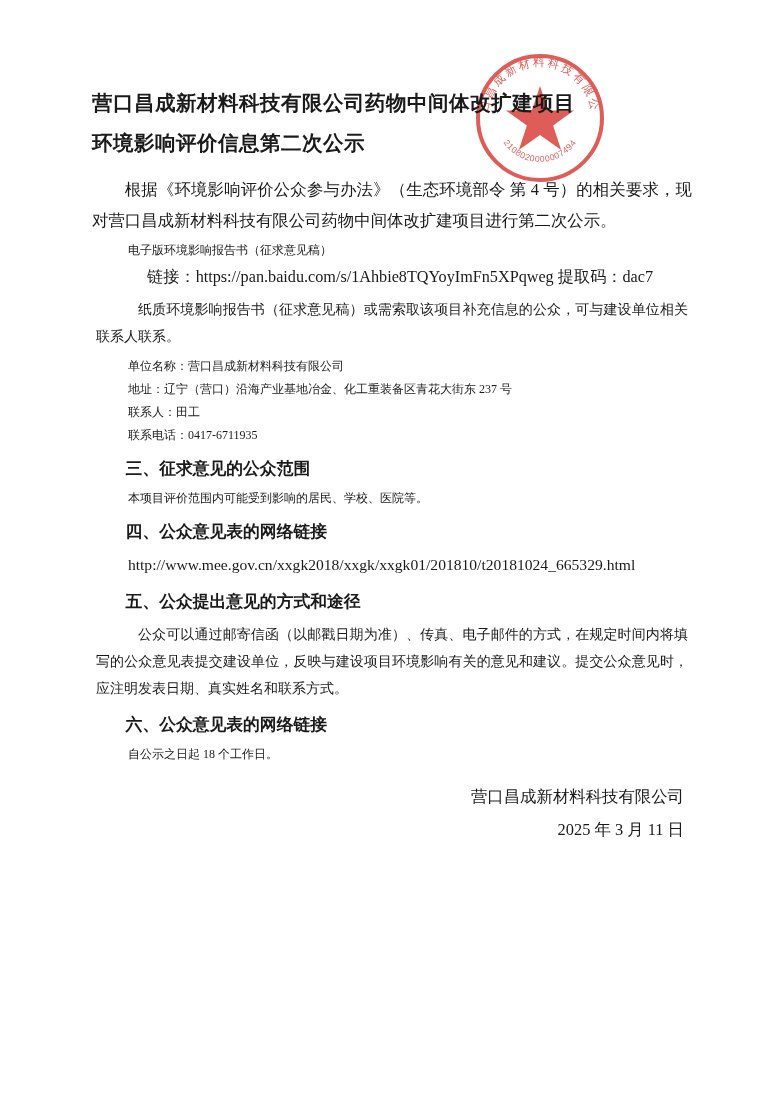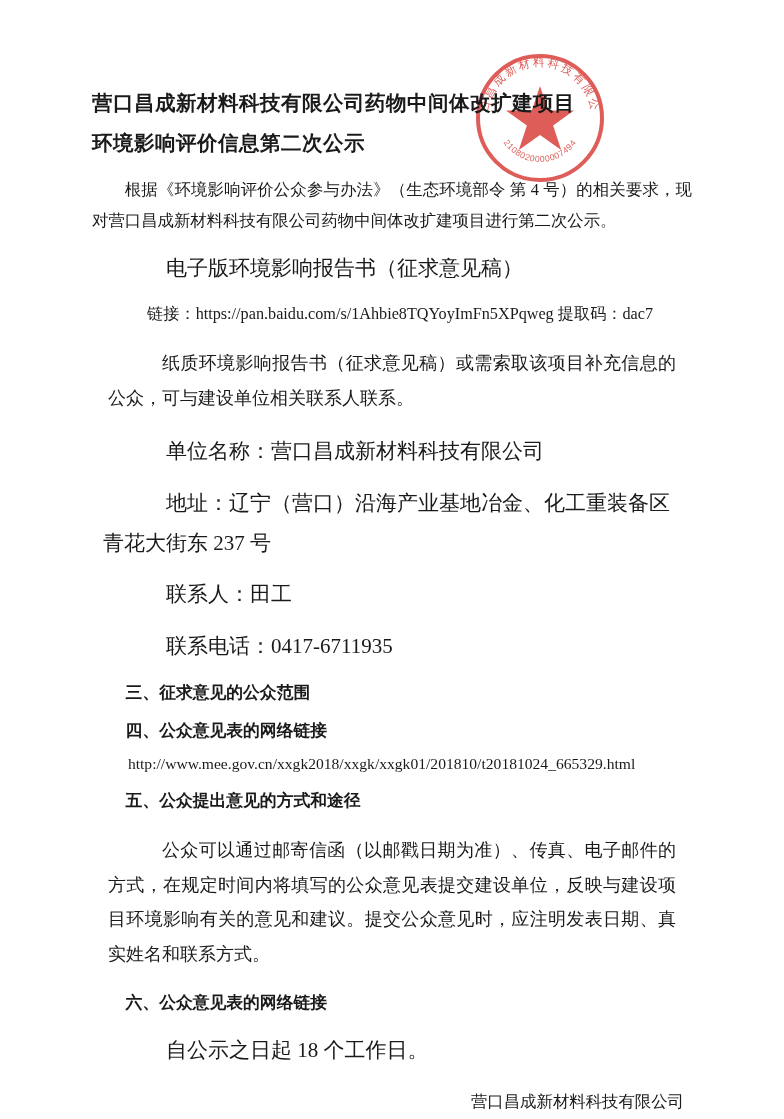--- a/index.html
+++ b/index.html
@@ -59,35 +59,35 @@
     text-indent: 2em;
   }
   .heading {
     font-size: 16.8px;
     font-weight: bold;
     margin: 6px 0 2px 0;
     text-indent: 2em;
     line-height: 1.9;
   }
   .sub {
-    font-size: 21px;
+    font-size: 12px;
     line-height: 1.92;
-    margin: 11px;
+    margin: 0;
     text-indent: 3em;
   }
   .sub-indent4 {
     font-size: 16.2px;
     line-height: 1.92;
     margin: 0;
     text-indent: 3.4em;
   }
   .sub-wrap {
-    font-size: 18px;
+    font-size: 14px;
     line-height: 1.92;
-    margin: 16px;
+    margin: 4px;
     text-indent: 3em;
     text-align: justify;
     text-justify: inter-ideograph;
   }
   .latin {
     font-family: "Liberation Serif", "DejaVu Serif", serif;
   }
   .url-line {
     font-size: 15.6px;
     line-height: 1.95;
@@ -138,20 +138,21 @@
   <p class="sub">电子版环境影响报告书（征求意见稿）</p>
   <p class="sub-indent4 latin">链接：https://pan.baidu.com/s/1Ahbie8TQYoyImFn5XPqweg  提取码：dac7</p>
   <p class="sub-wrap">纸质环境影响报告书（征求意见稿）或需索取该项目补充信息的公众，可与建设单位相关联系人联系。</p>
 
   <p class="sub">单位名称：营口昌成新材料科技有限公司</p>
   <p class="sub">地址：辽宁（营口）沿海产业基地冶金、化工重装备区青花大街东 237 号</p>
   <p class="sub">联系人：田工</p>
   <p class="sub">联系电话：0417-6711935</p>
 
   <div class="heading">三、征求意见的公众范围</div>
+  <p class="sub">本项目评价范围内可能受到影响的居民、学校、医院等。</p>
 
   <div class="heading">四、公众意见表的网络链接</div>
   <p class="url-line latin">http://www.mee.gov.cn/xxgk2018/xxgk/xxgk01/201810/t20181024_665329.html</p>
 
   <div class="heading">五、公众提出意见的方式和途径</div>
   <p class="sub-wrap">公众可以通过邮寄信函（以邮戳日期为准）、传真、电子邮件的方式，在规定时间内将填写的公众意见表提交建设单位，反映与建设项目环境影响有关的意见和建议。提交公众意见时，应注明发表日期、真实姓名和联系方式。</p>
 
   <div class="heading">六、公众意见表的网络链接</div>
   <p class="sub">自公示之日起 18 个工作日。</p>
 

